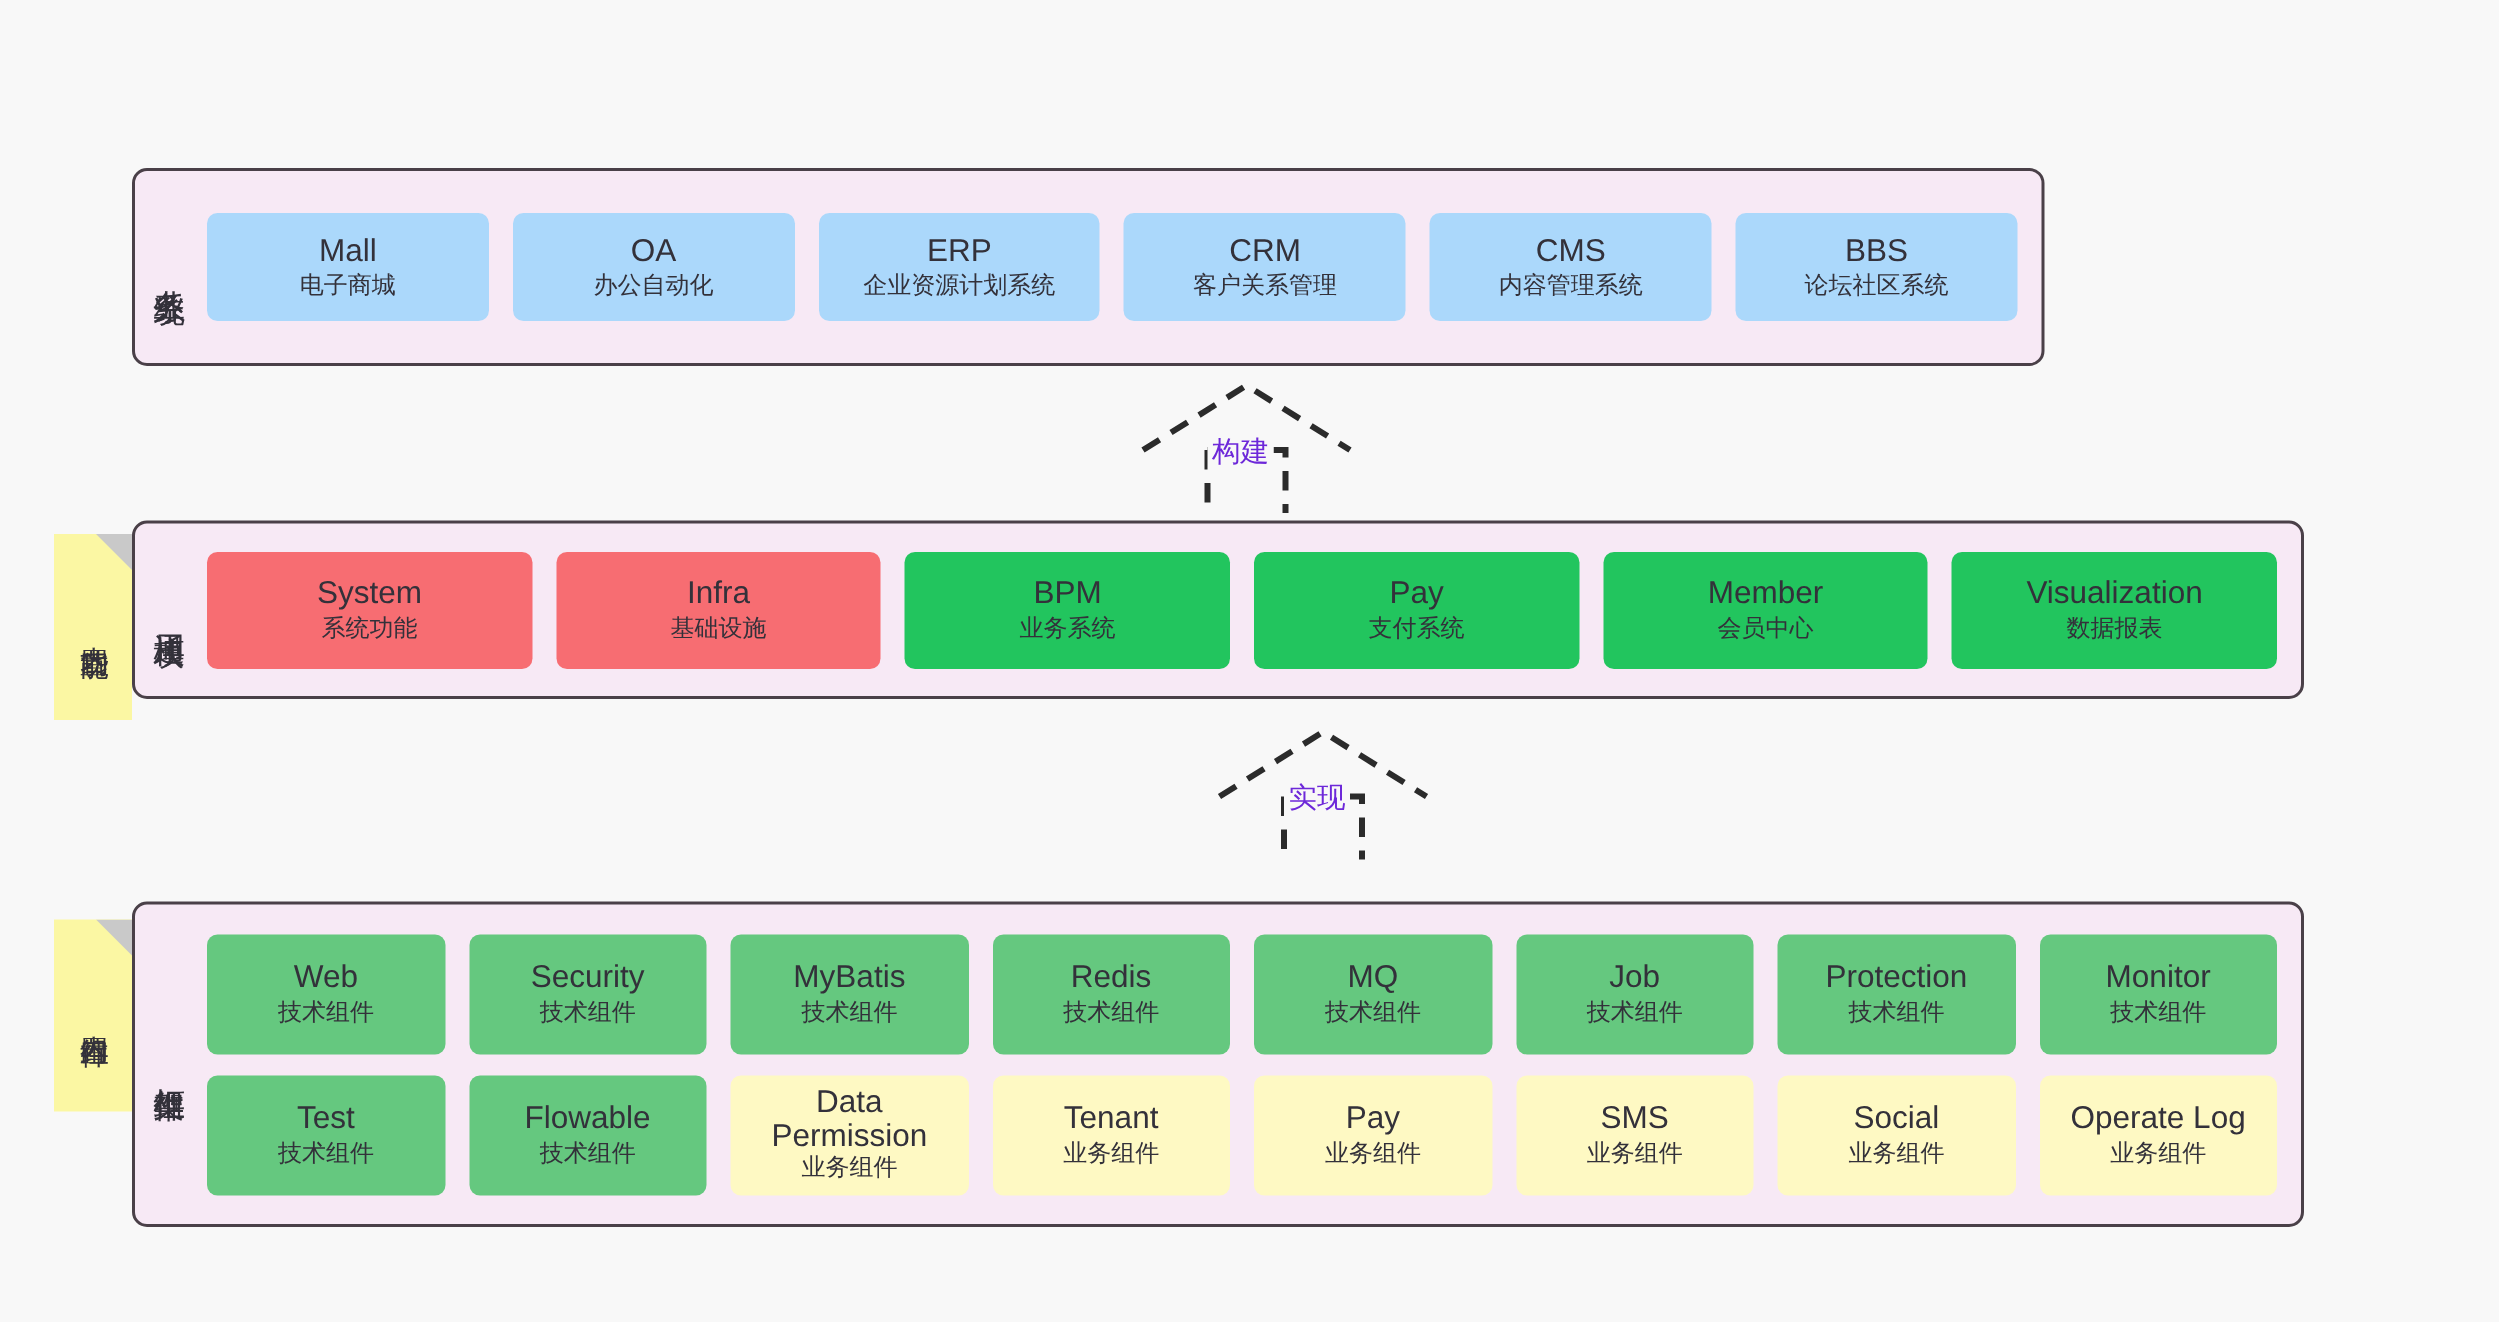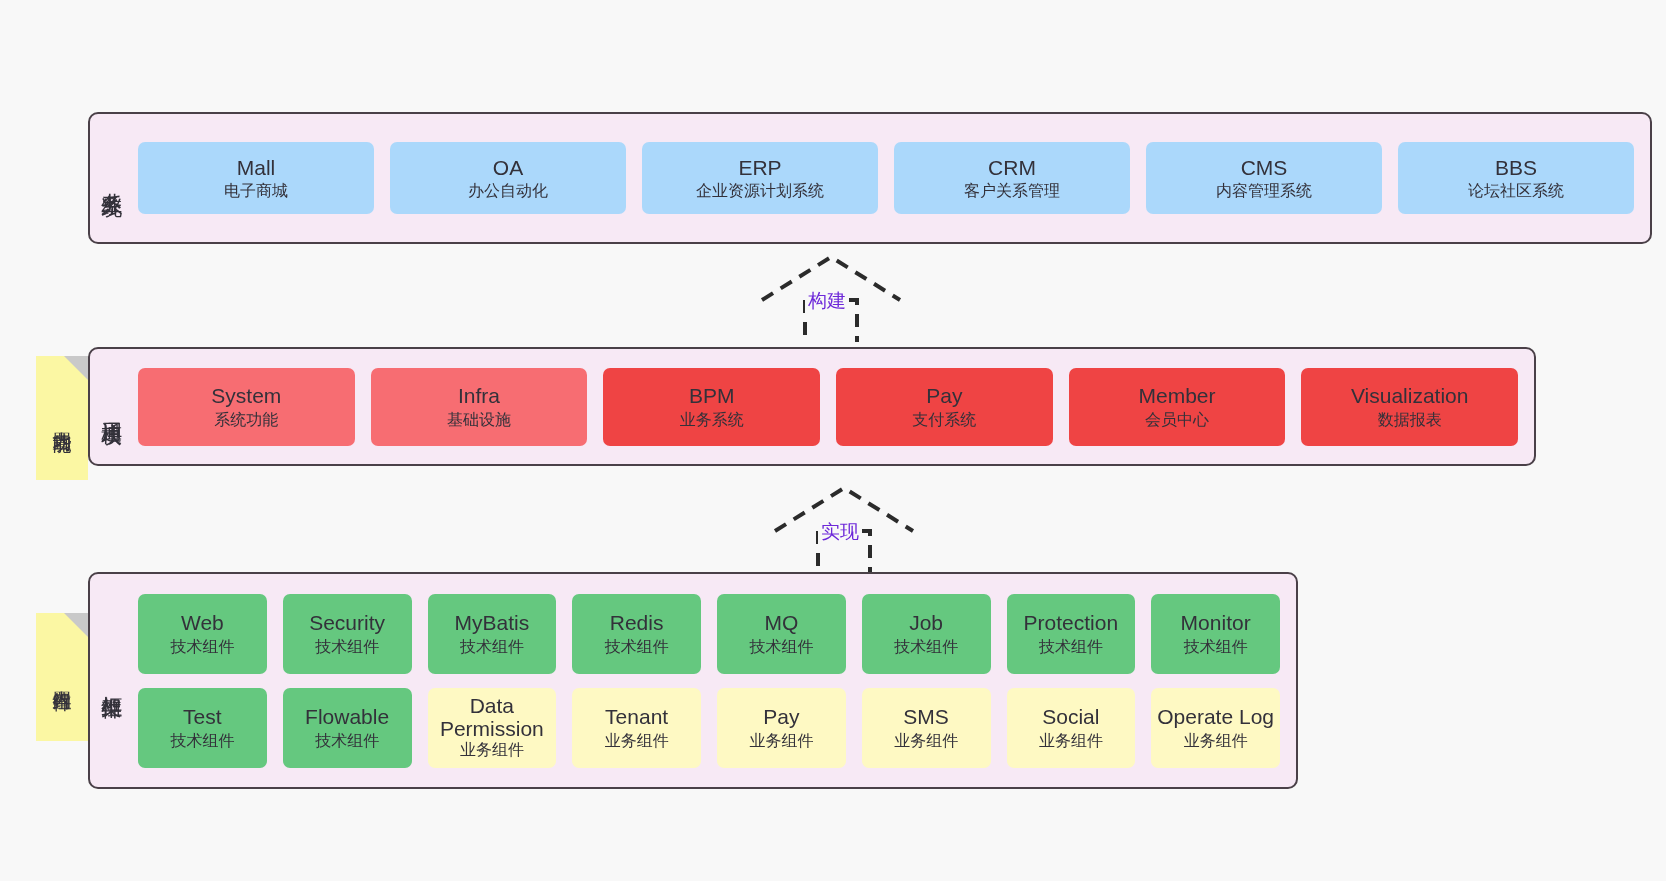--- a/index.html
+++ b/index.html
@@ -73,21 +73,21 @@
     box-sizing: border-box;
     padding: 6px 4px;
   }
 
   .card .t1 { font-size: 21px; }
   .card .t2 { font-size: 16px; }
 
   
   .c-blue       { background: #abd8fb; }
   .c-red        { background: #f76d72; }
-  .c-pink       { background: #ef4444; }
+  .c-pink       { background: #22c55e; }
   .c-green      { background: #65c87f; }
   .c-lightgreen { background: #fef9c3; }
 
   
   .sticky {
     position: absolute;
     box-sizing: border-box;
     background: #fbf7a3;
     display: flex;
     align-items: center;
@@ -120,21 +120,21 @@
     background: #f8f8f8;
     padding: 0 3px;
     white-space: nowrap;
   }
 </style>
 </head>
 <body>
 
 <div id="canvas">
 
-  <div class="layer" id="layer-0" style="left:88px; top:112px; width:1564px; height:132px;">
+  <div class="layer" id="layer-0" style="left:88px; top:112px; width:1275px; height:132px;">
     <div class="layer-title">业务系统</div>
     <div class="layer-body">
       <div class="row" style="height:72px;">
         <div class="card c-blue">
           <span class="t1">Mall</span>
           <span class="t2">电子商城</span>
         </div>
         <div class="card c-blue">
           <span class="t1">OA</span>
           <span class="t2">办公自动化</span>
@@ -197,34 +197,34 @@
           <span class="t2">会员中心</span>
         </div>
         <div class="card c-pink">
           <span class="t1">Visualization</span>
           <span class="t2">数据报表</span>
         </div>
       </div>
     </div>
   </div>
 
-  <div class="connector" style="left:770px; top:483px; width:148px; height:90px;">
+  <div class="connector" style="left:808px; top:483px; width:148px; height:90px;">
     <svg width="148" height="90" viewBox="0 0 148 90">
       <path d="M 5 48 L 74 5 L 143 48" fill="none" stroke="#2b2b2b" stroke-width="4" stroke-dasharray="13 9" stroke-linecap="butt"></path>
       <path d="M 48 48 L 100 48 L 100 90 M 48 48 L 48 90" fill="none" stroke="#2b2b2b" stroke-width="4" stroke-dasharray="13 9" stroke-linecap="butt"></path>
     </svg>
     <span class="conn-label" style="left:48px; top:36px;">实现</span>
   </div>
 
   <div class="sticky" style="left:36px; top:613px; width:52px; height:128px;">
     <span class="fold"></span>
     <span>内置组件</span>
   </div>
 
-  <div class="layer" id="layer-2" style="left:88px; top:572px; width:1210px; height:217px;">
+  <div class="layer" id="layer-2" style="left:88px; top:601px; width:1448px; height:217px;">
     <div class="layer-title">框架组件</div>
     <div class="layer-body">
 
       <div class="row" style="height:80px;">
         <div class="card c-green">
           <span class="t1">Web</span>
           <span class="t2">技术组件</span>
         </div>
         <div class="card c-green">
           <span class="t1">Security</span>

